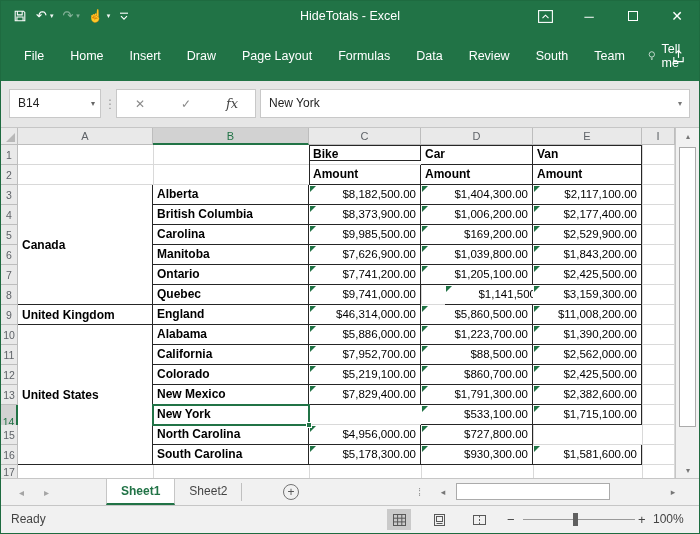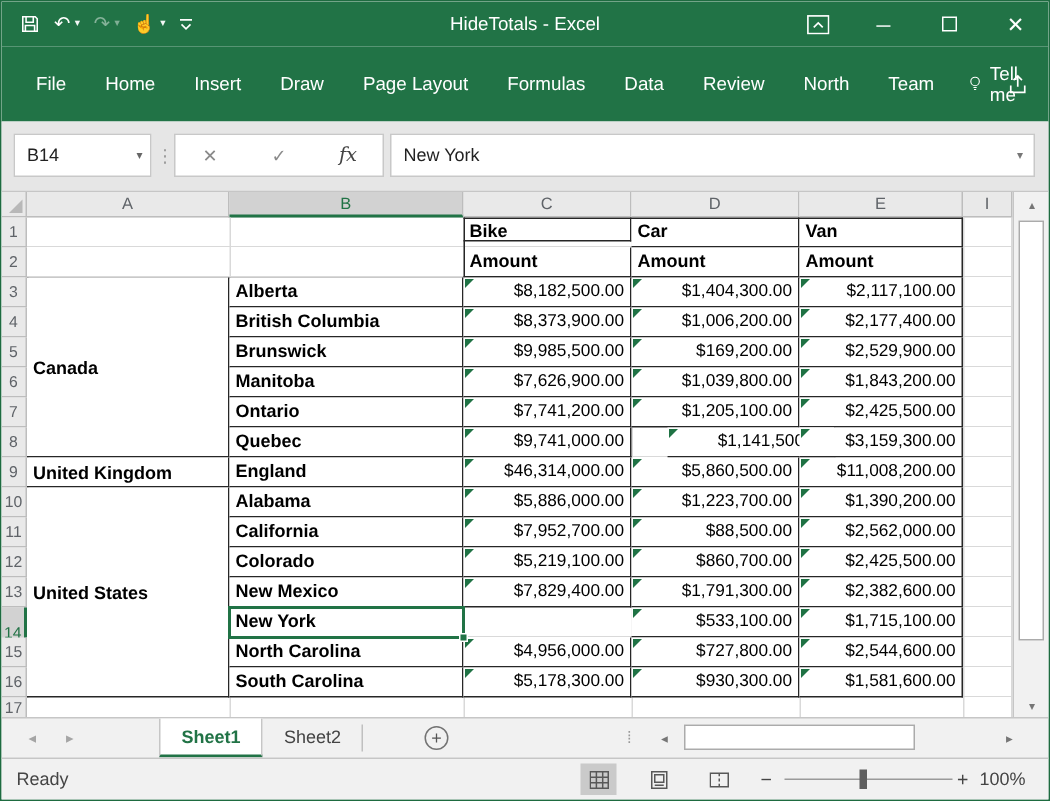--- a/index.html
+++ b/index.html
@@ -116,21 +116,21 @@
   <div class="ribbon">
     <div class="rtabs" id="rtabs">
         <span class="rtab">File</span>
         <span class="rtab">Home</span>
         <span class="rtab">Insert</span>
         <span class="rtab">Draw</span>
         <span class="rtab">Page Layout</span>
         <span class="rtab">Formulas</span>
         <span class="rtab">Data</span>
         <span class="rtab">Review</span>
-        <span class="rtab">North</span>
+        <span class="rtab">South</span>
         <span class="rtab">Team</span>
         <span class="tellme">
           <svg width="11" height="14" viewBox="0 0 12 16" fill="none" stroke="#fff" stroke-width="1.1">
             <circle cx="6" cy="5.5" r="4.2"></circle>
             <path d="M4.4 11.4h3.2M4.9 13.4h2.2"></path>
           </svg>
           <span>Tell me</span>
         </span>
       </div>
     <span class="share">
@@ -203,21 +203,21 @@
       <div class="dark" style="left: 17px; top: 57px; width: 1px; height: 280px;"></div>
       <div class="tcell bold group" style="left: 17px; top: 57px; width: 135px; height: 120px;">Canada</div>
       <div class="tcell bold" style="left: 152px; top: 57px; width: 156px; height: 20px;">Alberta</div>
       <div class="tcell num" style="left: 308px; top: 57px; width: 112px; height: 20px;">$8,182,500.00<div class="tri"></div></div>
       <div class="tcell num" style="left: 420px; top: 57px; width: 112px; height: 20px;">$1,404,300.00<div class="tri"></div></div>
       <div class="tcell num" style="left: 532px; top: 57px; width: 109px; height: 20px;">$2,117,100.00<div class="tri"></div></div>
       <div class="tcell bold" style="left: 152px; top: 77px; width: 156px; height: 20px;">British Columbia</div>
       <div class="tcell num" style="left: 308px; top: 77px; width: 112px; height: 20px;">$8,373,900.00<div class="tri"></div></div>
       <div class="tcell num" style="left: 420px; top: 77px; width: 112px; height: 20px;">$1,006,200.00<div class="tri"></div></div>
       <div class="tcell num" style="left: 532px; top: 77px; width: 109px; height: 20px;">$2,177,400.00<div class="tri"></div></div>
-      <div class="tcell bold" style="left: 152px; top: 97px; width: 156px; height: 20px;">Brunswick</div>
+      <div class="tcell bold" style="left: 152px; top: 97px; width: 156px; height: 20px;">Carolina</div>
       <div class="tcell num" style="left: 308px; top: 97px; width: 112px; height: 20px;">$9,985,500.00<div class="tri"></div></div>
       <div class="tcell num" style="left: 420px; top: 97px; width: 112px; height: 20px;">$169,200.00<div class="tri"></div></div>
       <div class="tcell num" style="left: 532px; top: 97px; width: 109px; height: 20px;">$2,529,900.00<div class="tri"></div></div>
       <div class="tcell bold" style="left: 152px; top: 117px; width: 156px; height: 20px;">Manitoba</div>
       <div class="tcell num" style="left: 308px; top: 117px; width: 112px; height: 20px;">$7,626,900.00<div class="tri"></div></div>
       <div class="tcell num" style="left: 420px; top: 117px; width: 112px; height: 20px;">$1,039,800.00<div class="tri"></div></div>
       <div class="tcell num" style="left: 532px; top: 117px; width: 109px; height: 20px;">$1,843,200.00<div class="tri"></div></div>
       <div class="tcell bold" style="left: 152px; top: 137px; width: 156px; height: 20px;">Ontario</div>
       <div class="tcell num" style="left: 308px; top: 137px; width: 112px; height: 20px;">$7,741,200.00<div class="tri"></div></div>
       <div class="tcell num" style="left: 420px; top: 137px; width: 112px; height: 20px;">$1,205,100.00<div class="tri"></div></div>
@@ -247,21 +247,20 @@
       <div class="tcell bold" style="left: 152px; top: 257px; width: 156px; height: 20px;">New Mexico</div>
       <div class="tcell num" style="left: 308px; top: 257px; width: 112px; height: 20px;">$7,829,400.00<div class="tri"></div></div>
       <div class="tcell num" style="left: 420px; top: 257px; width: 112px; height: 20px;">$1,791,300.00<div class="tri"></div></div>
       <div class="tcell num" style="left: 532px; top: 257px; width: 109px; height: 20px;">$2,382,600.00<div class="tri"></div></div>
       <div class="tcell bold" style="left: 152px; top: 277px; width: 156px; height: 20px;">New York</div>
       <div class="tcell num" style="left: 420px; top: 277px; width: 112px; height: 20px;">$533,100.00<div class="tri"></div></div>
       <div class="tcell num" style="left: 532px; top: 277px; width: 109px; height: 20px;">$1,715,100.00<div class="tri"></div></div>
       <div class="tcell bold" style="left: 152px; top: 297px; width: 156px; height: 20px;">North Carolina</div>
       <div class="tcell num" style="left: 308px; top: 297px; width: 112px; height: 20px;">$4,956,000.00<div class="tri"></div></div>
       <div class="tcell num" style="left: 420px; top: 297px; width: 112px; height: 20px;">$727,800.00<div class="tri"></div></div>
-      <div class="tcell num" style="left: 532px; top: 297px; width: 109px; height: 20px;">$2,544,600.00<div class="tri"></div></div>
       <div class="tcell bold" style="left: 152px; top: 317px; width: 156px; height: 20px;">South Carolina</div>
       <div class="tcell num" style="left: 308px; top: 317px; width: 112px; height: 20px;">$5,178,300.00<div class="tri"></div></div>
       <div class="tcell num" style="left: 420px; top: 317px; width: 112px; height: 20px;">$930,300.00<div class="tri"></div></div>
       <div class="tcell num" style="left: 532px; top: 317px; width: 109px; height: 20px;">$1,581,600.00<div class="tri"></div></div>
       <div class="selbox" style="left: 151px; top: 276px; width: 158px; height: 22px;">
         <div class="handle"></div>
       </div>
       <div class="vtrack" style="left: 674px; top: 0px; width: 24px; height: 351px;">
         <div class="sarrow" style="left: 0px; top: 0px; width: 24px; height: 17px;">▴</div>
         <div class="thumb" style="left: 3px; top: 19px; width: 17px; height: 280px;"></div>

